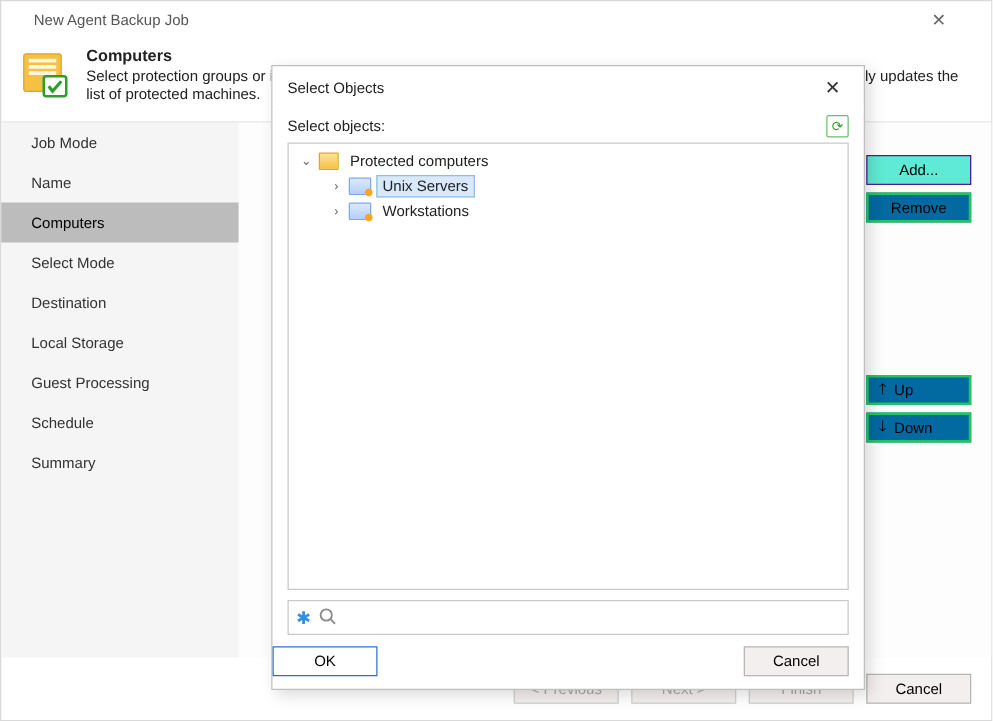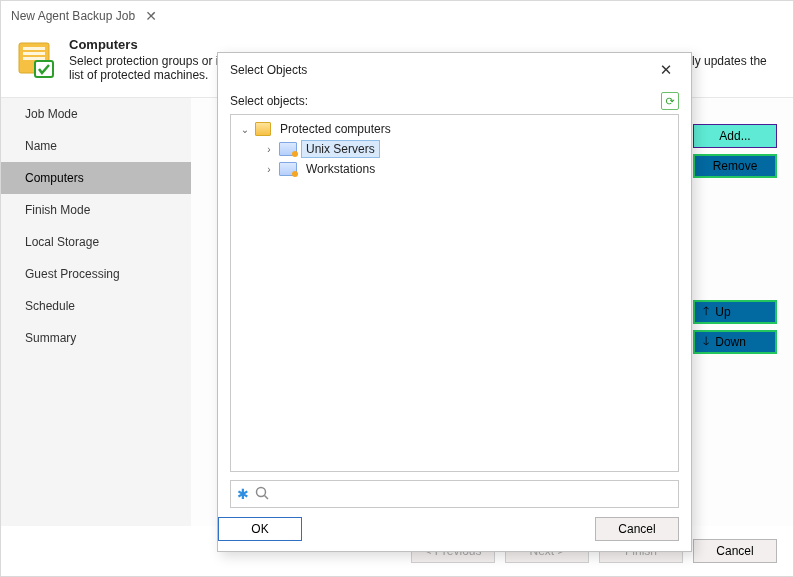--- a/index.html
+++ b/index.html
@@ -1,17 +1,17 @@
 <!DOCTYPE html>
 <html><head>
 <meta charset="utf-8">
 <style>
   html,body{margin:0;padding:0;font-family:"Segoe UI",Tahoma,sans-serif;font-size:12px;color:#222;background:#fff}
   .window{width:794px;height:577px;border:1px solid #d9d9d9;position:relative;box-sizing:border-box;background:#fff}
-  .titlebar{height:30px;display:flex;align-items:center;justify-content:flex-start;padding:0 10px;color:#555}
+  .titlebar{height:30px;display:flex;align-items:center;justify-content:space-between;padding:0 26px;color:#555}
   .titlebar .close{width:32px;height:20px;display:flex;align-items:center;justify-content:center;font-size:14px;color:#666}
   .header{display:flex;padding:6px 14px 12px 14px;height:58px}
   .header .icon{width:40px;height:40px;margin-right:14px;margin-top:2px}
   .header .title{font-weight:700;font-size:13px;margin-bottom:2px}
   .content{display:flex;position:absolute;top:96px;left:0;right:0;bottom:50px}
   .sidebar{width:190px;background:#f5f5f5;border-top:1px solid #e7e7e7}
   .sidebar .item{height:32px;display:flex;align-items:center;padding-left:24px;color:#333}
   .sidebar .item.selected{background:#bcbcbc;color:#000}
   .main{flex:1;position:relative;background:#fdfdfd;border-top:1px solid #e7e7e7}
   .right-buttons{position:absolute;right:16px;top:26px;width:84px}
@@ -79,21 +79,24 @@
       <div class="item">
           <span>Job Mode</span>
         </div>
       <div class="item">
           <span>Name</span>
         </div>
       <div class="item selected">
           <span>Computers</span>
         </div>
       <div class="item">
-          <span>Finish Mode</span>
+          <span>Select Mode</span>
+        </div>
+      <div class="item">
+          <span>Destination</span>
         </div>
       <div class="item">
           <span>Local Storage</span>
         </div>
       <div class="item">
           <span>Guest Processing</span>
         </div>
       <div class="item">
           <span>Schedule</span>
         </div>

